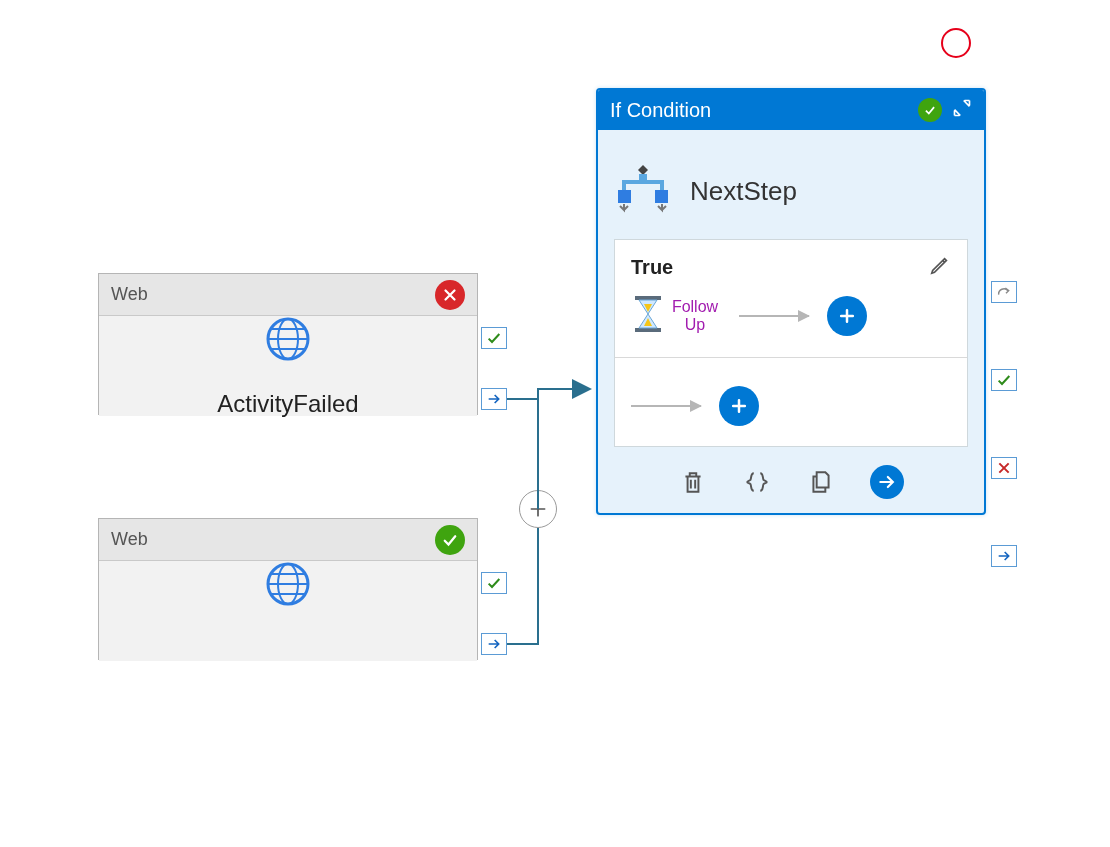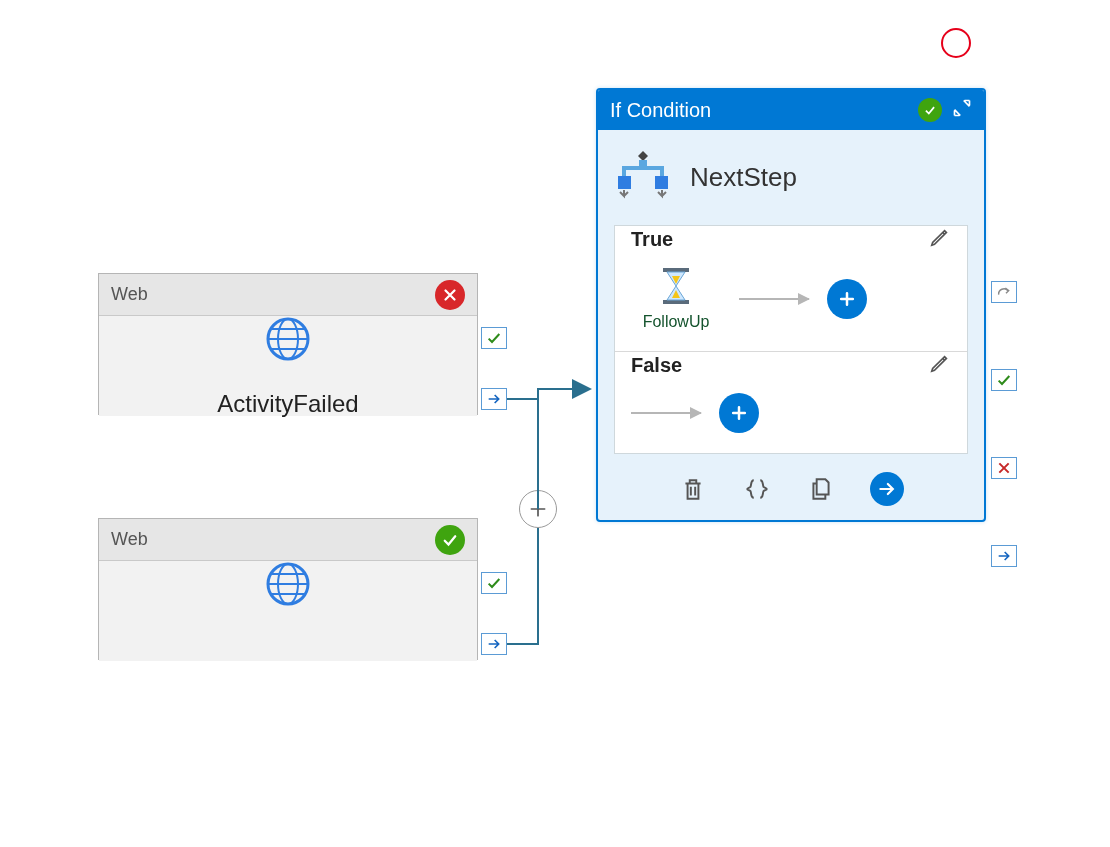--- a/index.html
+++ b/index.html
@@ -50,29 +50,29 @@
     border:2px solid #0078d4; background:#e6f2fb; border-radius:4px;
     box-shadow:0 0 4px rgba(0,120,212,.2);
   }
   .cond-titlebar {
     height:40px; background:#0078d4; color:#fff; display:flex; align-items:center;
     padding:0 12px; font-size:20px; gap:8px; border-radius:2px 2px 0 0;
   }
   .cond-titlebar .right { margin-left:auto; display:flex; gap:10px; align-items:center; }
   .cond-titlebar .status-circle { width:24px; height:24px; font-size:14px; }
 
-  .cond-name-row { display:flex; align-items:center; gap:18px; padding:18px 20px 18px 16px; font-size:26px; }
+  .cond-name-row { display:flex; align-items:center; gap:18px; padding:32px 20px 18px 16px; font-size:26px; }
 
   .branch-area { margin:0 16px 12px; border:1px solid #cfd8dc; background:#fff; }
-  .branch { padding:0 16px 20px; }
+  .branch { padding:14px 16px 20px; }
   .branch + .branch { border-top:1px solid #d9d9d9; }
   .branch-hdr { display:flex; align-items:center; font-size:20px; font-weight:700; color:#222; }
   .branch-hdr .edit { margin-left:auto; color:#555; }
   .branch-body { display:flex; align-items:center; gap:18px; margin-top:14px; }
-  .mini-activity { display:flex; flex-direction:column; align-items:center; gap:4px; font-size:16px; color:#14532d; width:90px; text-align:center; word-break:break-word;}
+  .mini-activity { display:flex; flex-direction:row; align-items:center; gap:4px; font-size:16px; color:#a21caf; width:90px; text-align:center; word-break:break-word;}
   .add-circle { width:40px; height:40px; border-radius:50%; background:#0078d4; color:#fff; display:flex; align-items:center; justify-content:center; font-size:24px; }
   .arrow-gray { width:70px; height:2px; background:#b6b6b6; position:relative; }
   .arrow-gray::after{ content:""; position:absolute; right:-1px; top:-5px; border-left:12px solid #b6b6b6; border-top:6px solid transparent; border-bottom:6px solid transparent; }
 
   .cond-footer { display:flex; gap:34px; justify-content:center; padding:6px 0 14px; align-items:center; }
   .footer-btn { width:30px; height:30px; display:flex; align-items:center; justify-content:center; color:#444; }
   .footer-go { width:34px; height:34px; border-radius:50%; background:#0078d4; color:#fff; display:flex; align-items:center; justify-content:center; }
 
   
   .cond-port {
@@ -234,28 +234,20 @@
           <div class="arrow-gray"></div>
           <div class="add-circle">
             <svg viewBox="0 0 24 24" width="20" height="20">
                 <path d="M12 5 V19 M5 12 H19" stroke="#fff" stroke-width="3" stroke-linecap="round"></path>
               </svg>
           </div>
         </div>
       </div>
 
       <div class="branch">
-        <div class="branch-hdr">
-          <span>False</span>
-          <span class="edit">
-            <svg width="22" height="22" viewBox="0 0 24 24">
-                <path d="M3 21 L6 20 L19 7 L17 5 L4 18 Z M15 7 L17 9" stroke="#555" stroke-width="1.8" fill="none"></path>
-              </svg>
-          </span>
-        </div>
         <div class="branch-body">
           <div class="arrow-gray"></div>
           <div class="add-circle">
             <svg viewBox="0 0 24 24" width="20" height="20">
                 <path d="M12 5 V19 M5 12 H19" stroke="#fff" stroke-width="3" stroke-linecap="round"></path>
               </svg>
           </div>
         </div>
       </div>
     </div>

